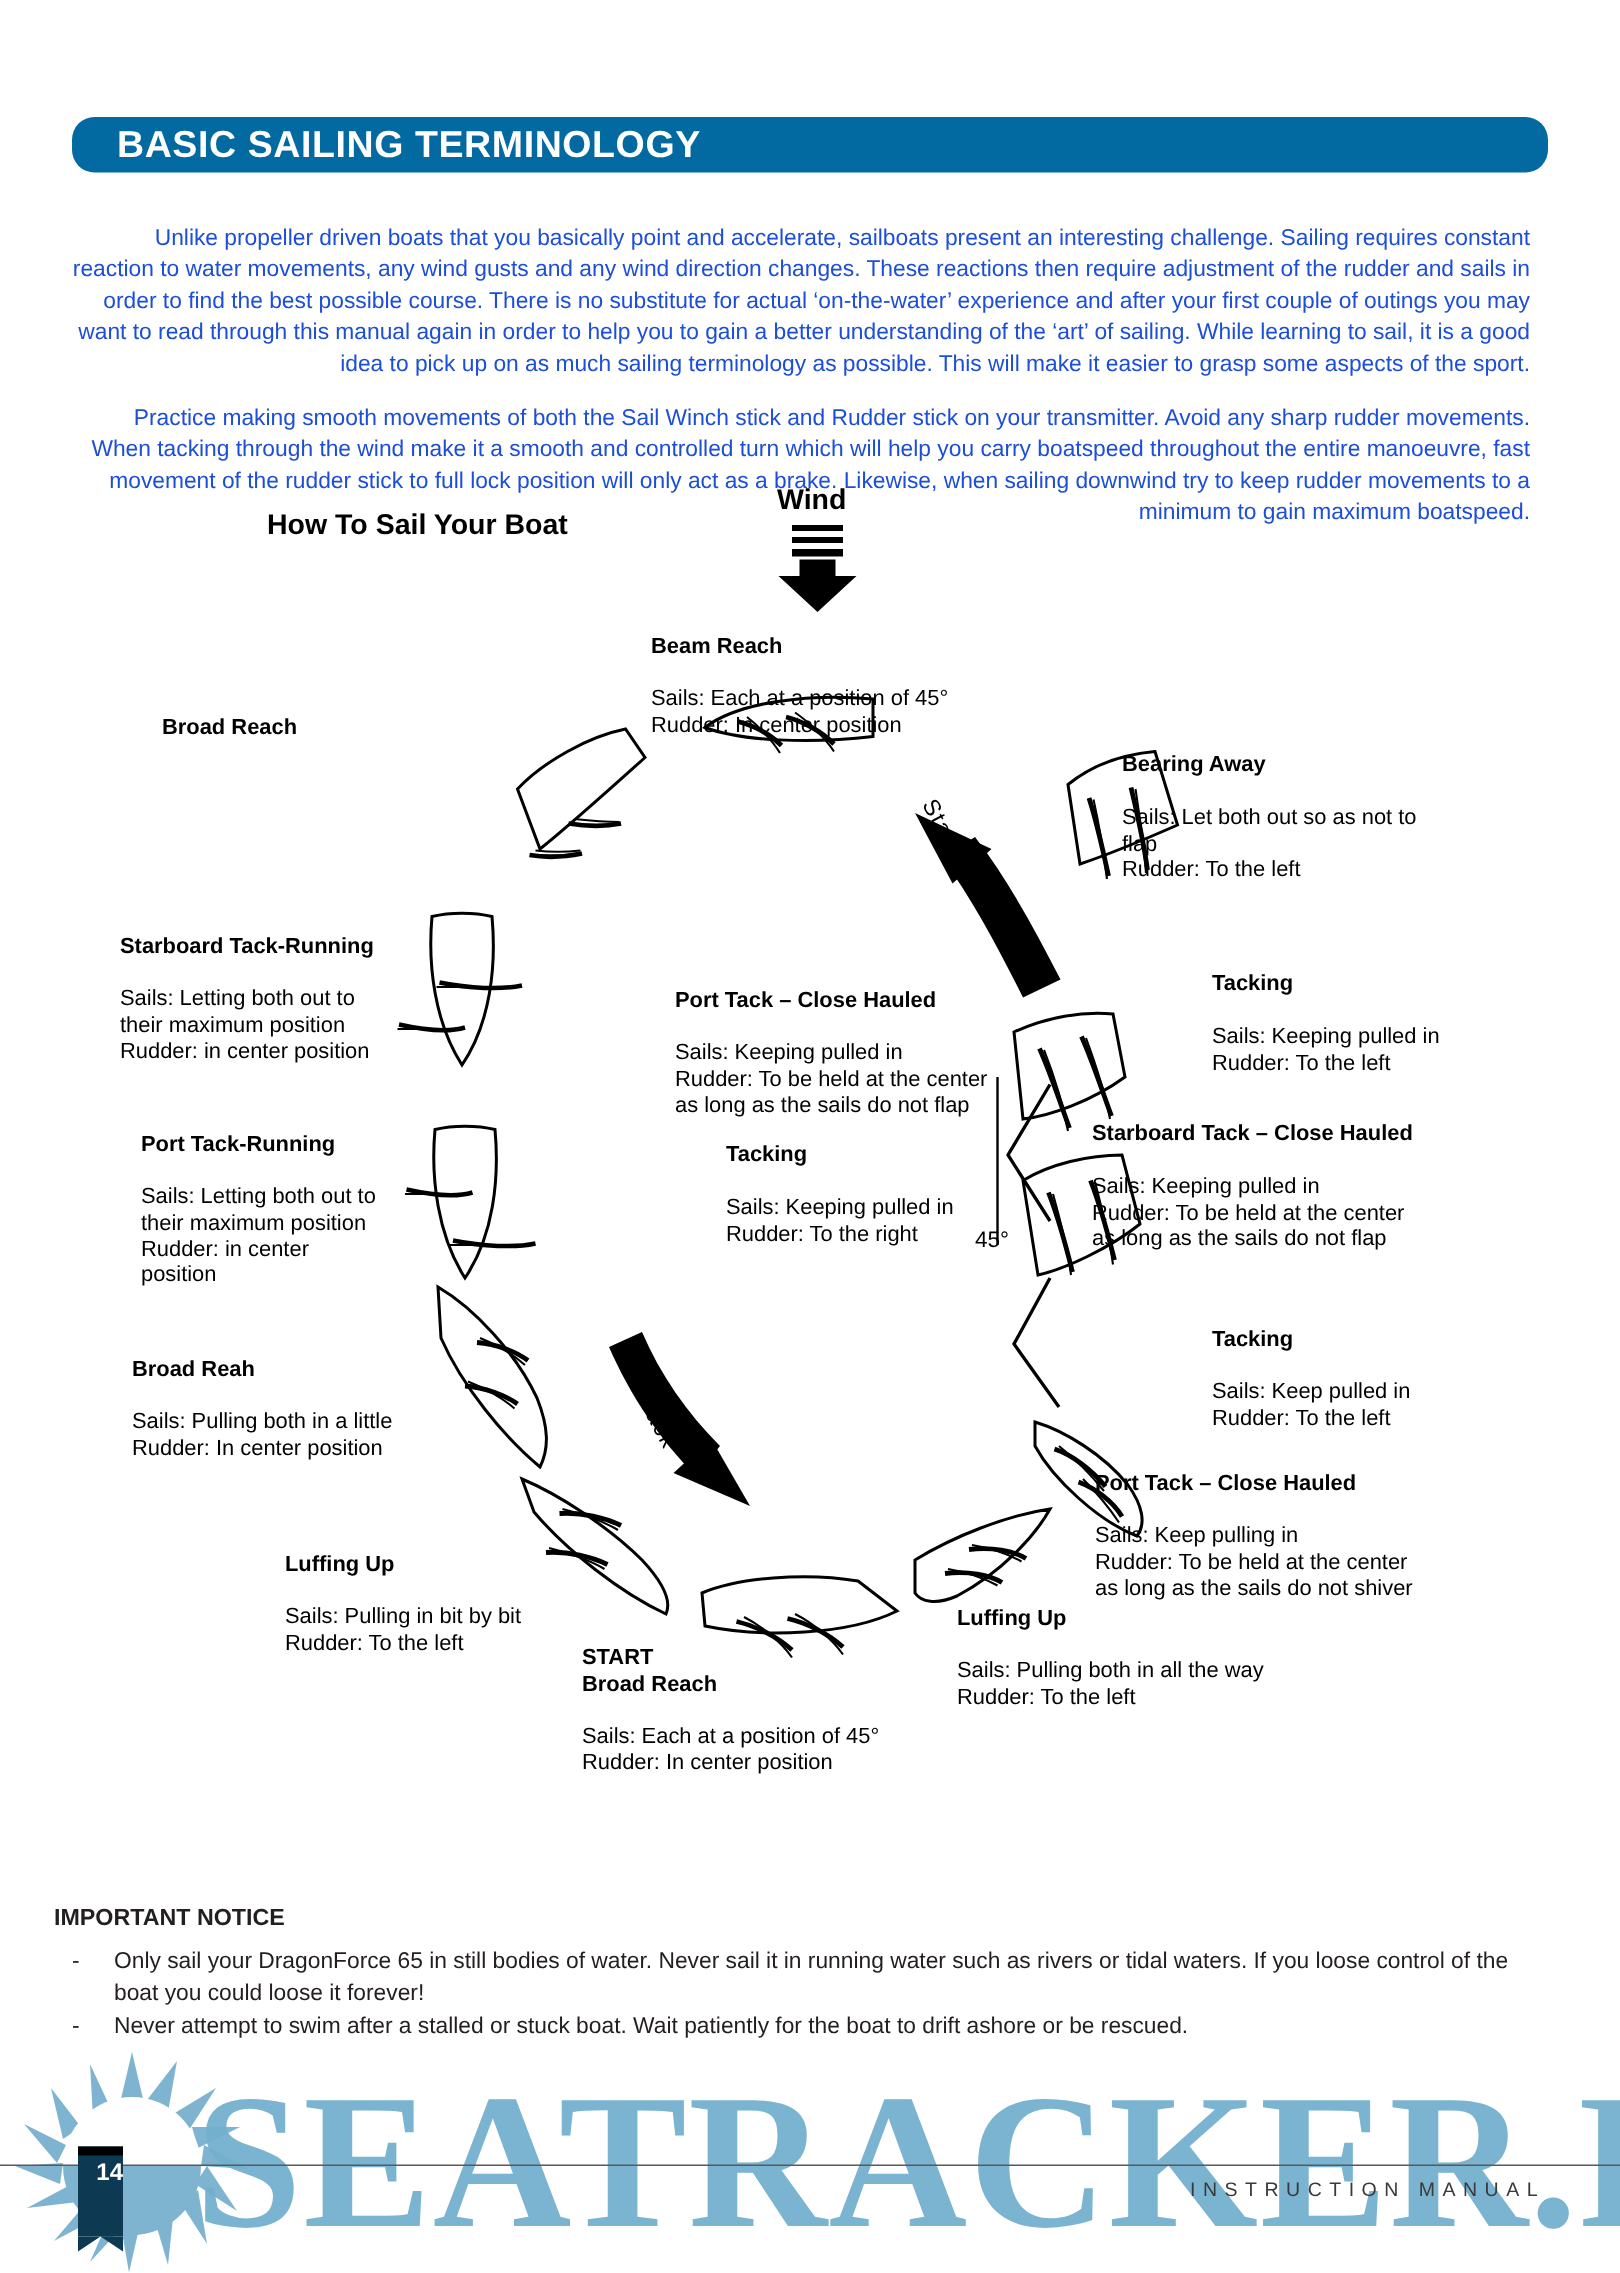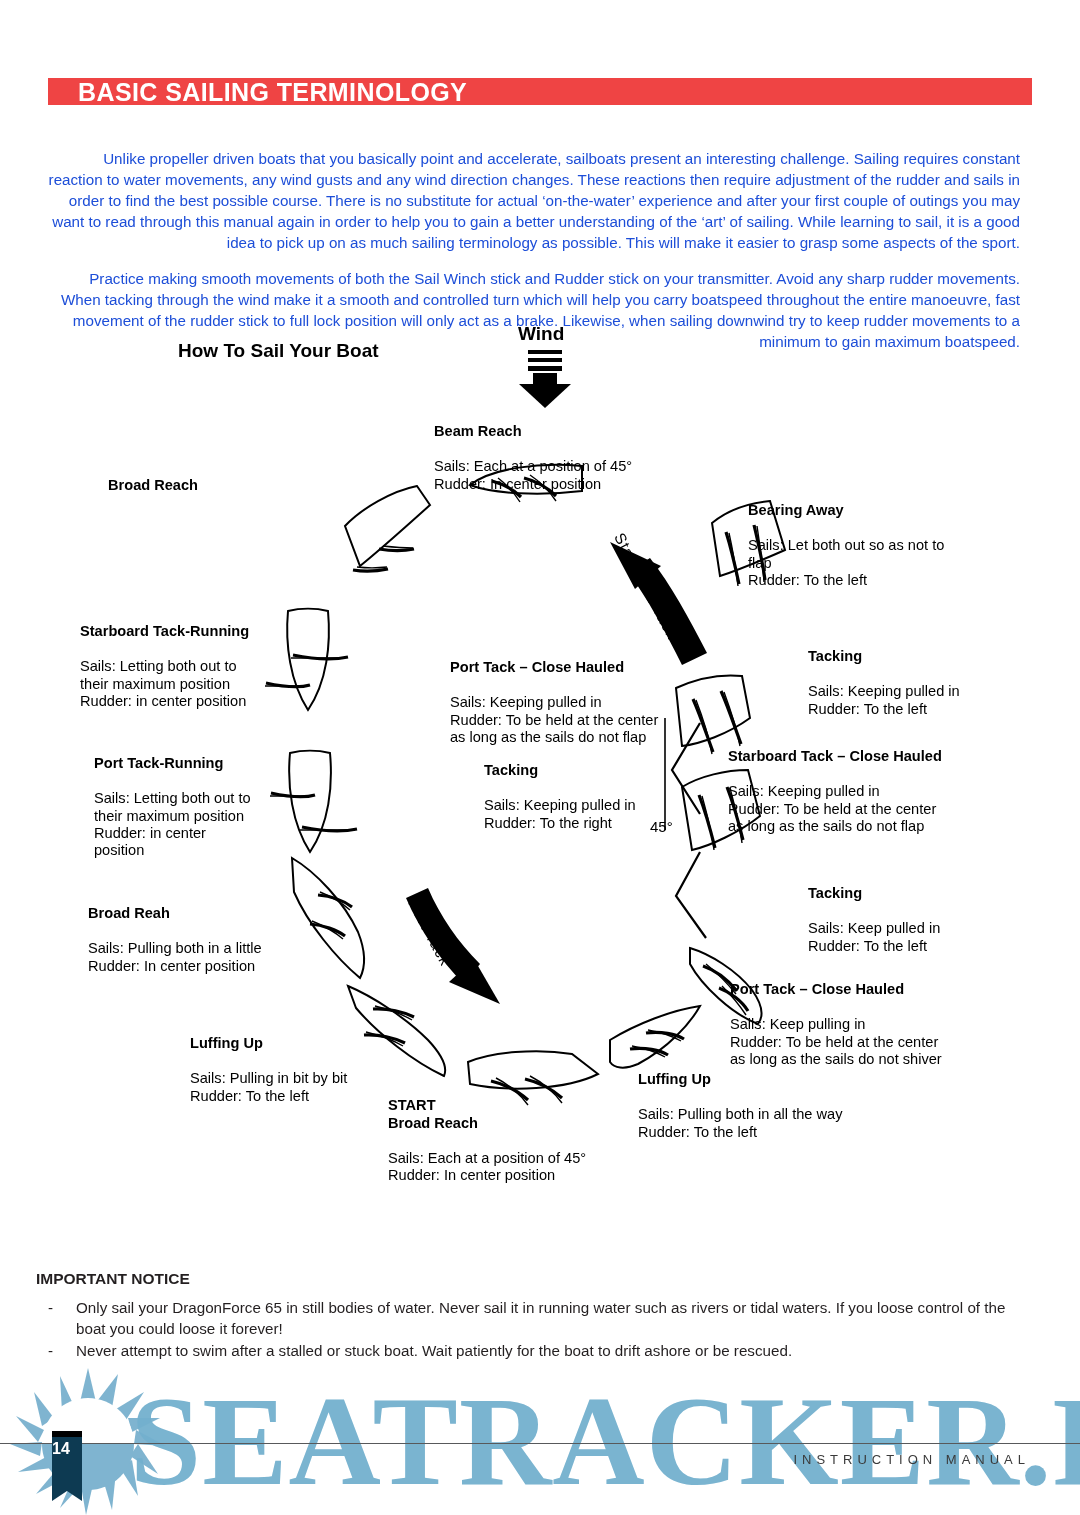--- a/index.html
+++ b/index.html
@@ -15,22 +15,23 @@
     color: #231f20;
     overflow: hidden;
   }
 
   
   .header-bar {
     position: absolute;
     left: 48px;
     top: 78px;
     width: 984px;
-    height: 27px;
-    background: #ef4444;
+    height: 37px;
+    background: #0369a1;
+    border-radius: 15px;
   }
   .header-bar .title {
     position: absolute;
     left: 30px;
     top: 50%;
     transform: translateY(-50%);
     color: #ffffff;
     font-size: 25px;
     font-weight: bold;
     letter-spacing: 0.4px;
@@ -189,21 +190,21 @@
     height: 0;
     border-left: 15px solid #0d3a52;
     border-right: 15px solid #0d3a52;
     border-bottom: 10px solid transparent;
   }
   .page-num {
     position: absolute;
     left: 52px;
     top: 1440px;
     width: 30px;
-    text-align: left;
+    text-align: right;
     color: #ffffff;
     font-size: 16px;
     font-weight: bold;
     z-index: 5;
   }
 
   .watermark {
     position: absolute;
     left: 130px;
     top: 1368px;

